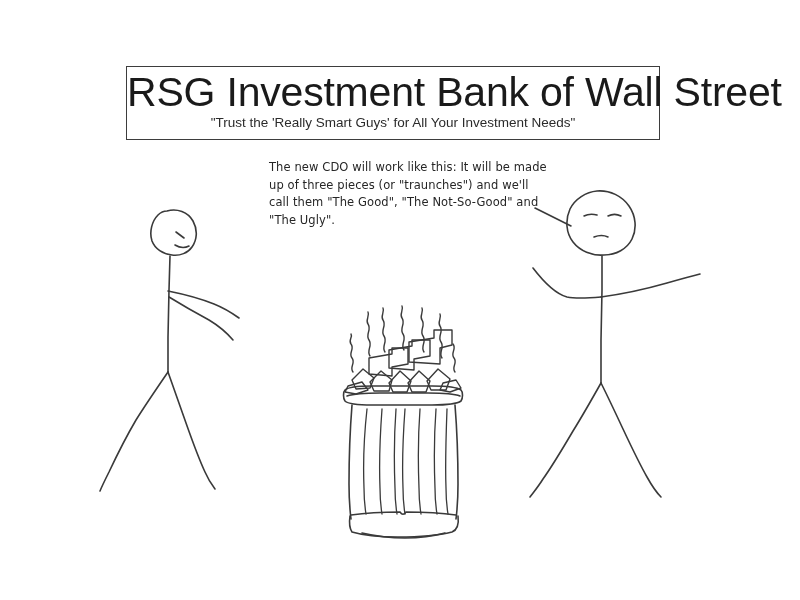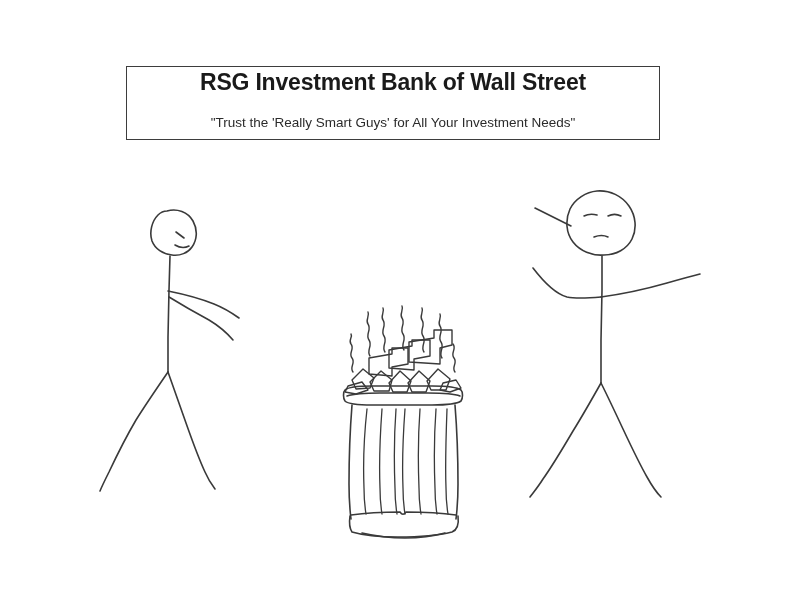--- a/index.html
+++ b/index.html
@@ -29,22 +29,22 @@
     background: #ffffff;
     box-sizing: border-box;
   }
   .title-main {
     position: absolute;
     left: 0;
     top: 2px;
     width: 100%;
     text-align: center;
     font-family: "Liberation Sans", sans-serif;
-    font-size: 23px;
-    font-weight: 700;
+    font-size: 41px;
+    font-weight: 400;
     color: #1a1a1a;
     letter-spacing: -0.2px;
     white-space: nowrap;
   }
   .title-sub {
     position: absolute;
     left: 0;
     top: 48px;
     width: 100%;
     text-align: center;
@@ -198,14 +198,20 @@
         <path d="M362 533 C375 536 390 538 405 538 C420 538 434 536 445 533"></path>
       </g>
     </svg>
   </div>
 
   <div class="title-box">
     <div class="title-main">RSG Investment Bank of Wall Street</div>
     <div class="title-sub">"Trust the 'Really Smart Guys' for All Your Investment Needs"</div>
   </div>
 
+  <div class="dialogue">
+    <div class="line">The new CDO will work like this: It will be made</div>
+    <div class="line">up of three pieces (or "traunches") and we'll</div>
+    <div class="line">call them "The Good", "The Not-So-Good" and</div>
+    <div class="line">"The Ugly".</div>
+  </div>
 
 </div>
 
 </body></html>

